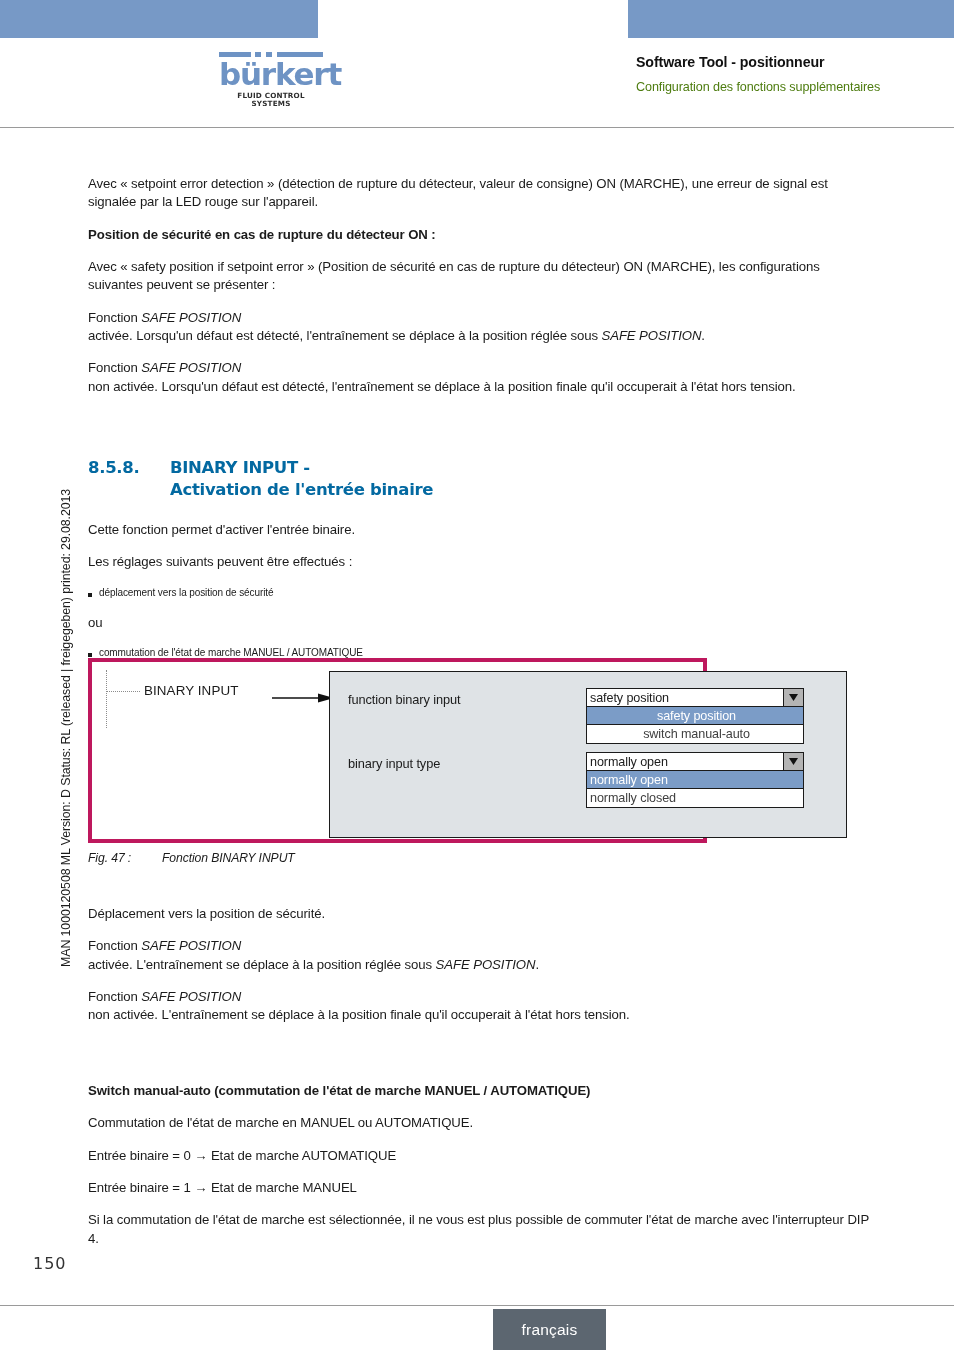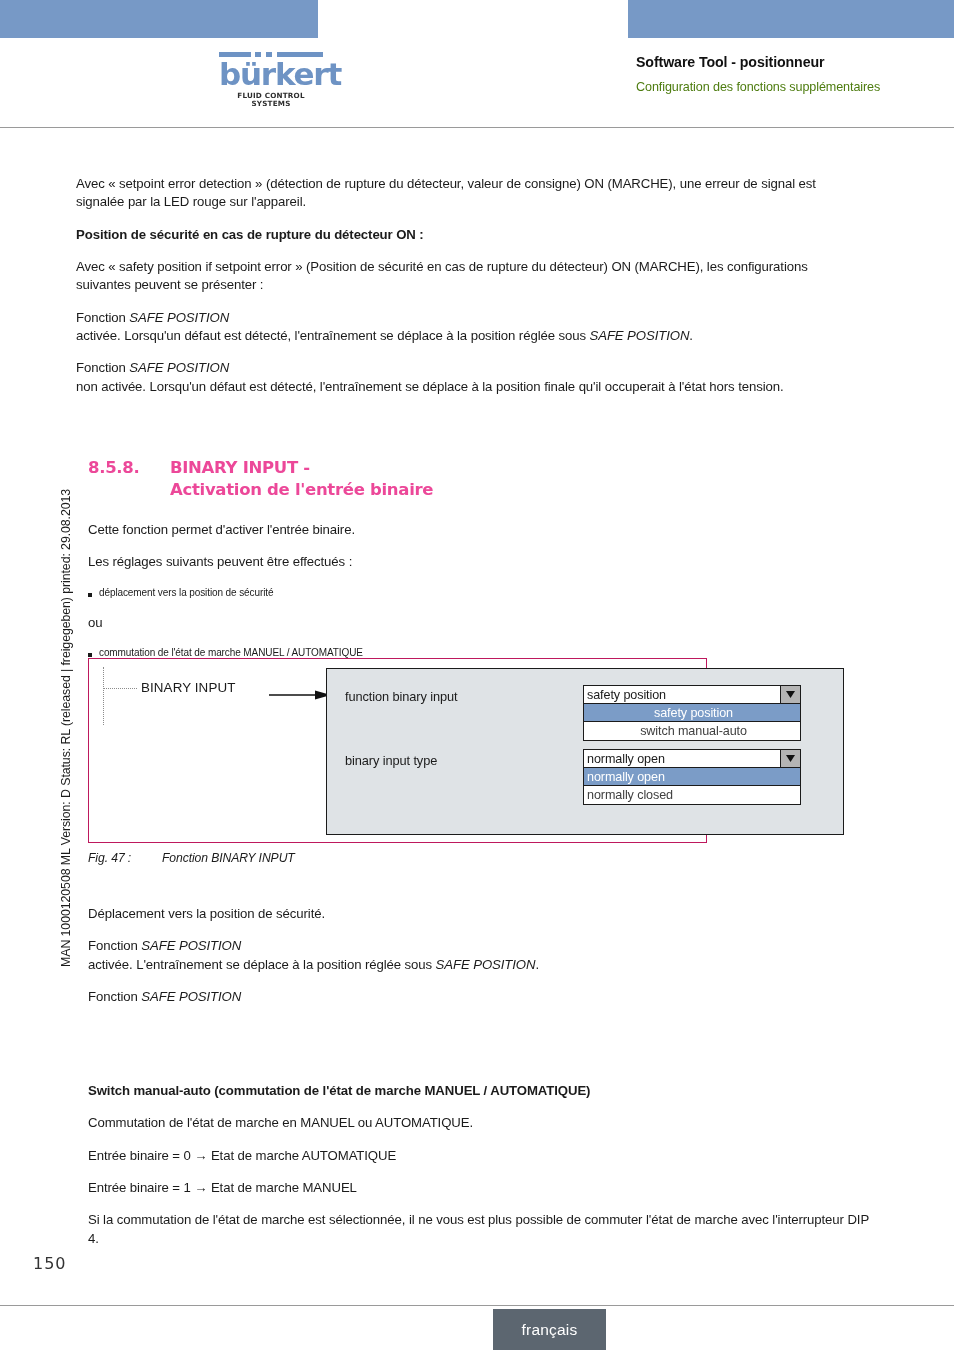--- a/index.html
+++ b/index.html
@@ -101,21 +101,21 @@
     transform-origin: center center;
     font-size: 12.4px;
     color: #1b1b1b;
     white-space: nowrap;
     letter-spacing: -0.1px;
   }
 
   
   .content {
     position: absolute;
-    left: 76px;
+    left: 88px;
     top: 175px;
     width: 784px;
   }
   p.para {
     margin: 0 0 14px 0;
     font-size: 13.2px;
     line-height: 1.39;
     letter-spacing: -0.1px;
     color: #1b1b1b;
   }
@@ -128,21 +128,21 @@
   }
   .it { font-style: italic; }
 
   h2.section {
     margin: 0;
     font-family: "DejaVu Sans", sans-serif;
     font-size: 16.5px;
     font-weight: bold;
     line-height: 1.35;
     letter-spacing: -0.3px;
-    color: #ec4899;
+    color: #0369a1;
   }
   .section-row { display: flex; }
   .section-num {
     width: 82px;
     flex: 0 0 82px;
     font-style: normal;
   }
   .section-body { flex: 1; }
   .section-l1 { }
   .section-l2 { font-style: normal; }
@@ -163,21 +163,21 @@
     background: #1b1b1b;
   }
 
   
   .figure {
     position: absolute;
     left: 88px;
     top: 658px;
     width: 619px;
     height: 185px;
-    border: 1px solid #be185d;
+    border: 4px solid #be185d;
     box-sizing: border-box;
     background: #ffffff;
   }
   .leader-vert {
     position: absolute;
     left: 14px; top: 8px;
     width: 0; height: 58px;
     border-left: 1px dotted #8c8c8c;
   }
   .leader-horz {
@@ -418,21 +418,21 @@
   </div>
 </div>
 
 <div class="fig-caption">
   <span class="cap-num">Fig. 47 :</span><span>Fonction BINARY INPUT</span>
 </div>
 
 <div class="content-lower">
   <p class="para">Déplacement vers la position de sécurité.</p>
   <p class="para"><span>Fonction </span><span class="it">SAFE POSITION</span><br><span>activée. L'entraînement se déplace à la position réglée sous </span><span class="it">SAFE POSITION</span><span>.</span></p>
-  <p class="para"><span>Fonction </span><span class="it">SAFE POSITION</span><br></p>
+  <p class="para"><span>Fonction </span><span class="it">SAFE POSITION</span><br><span>non activée. L'entraînement se déplace à la position finale qu'il occuperait à l'état hors tension.</span></p>
 </div>
 
 <div class="content-lower2">
   <p class="bold-head">Switch manual-auto (commutation de l'état de marche MANUEL / AUTOMATIQUE)</p>
   <p class="para">Commutation de l'état de marche en MANUEL ou AUTOMATIQUE.</p>
   <p class="para">Entrée binaire = 0 → Etat de marche AUTOMATIQUE</p>
   <p class="para">Entrée binaire = 1 → Etat de marche MANUEL</p>
   <p class="para">Si la commutation de l'état de marche est sélectionnée, il ne vous est plus possible de commuter l'état de marche avec l'interrupteur DIP 4.</p>
 </div>
 

